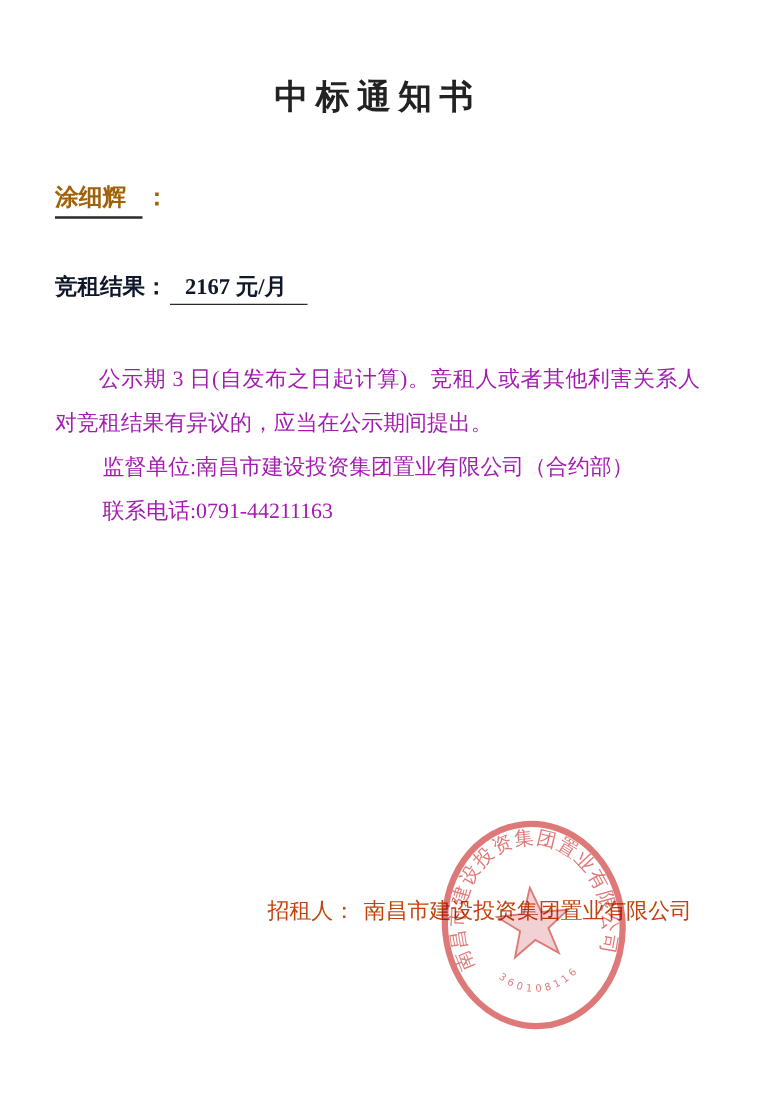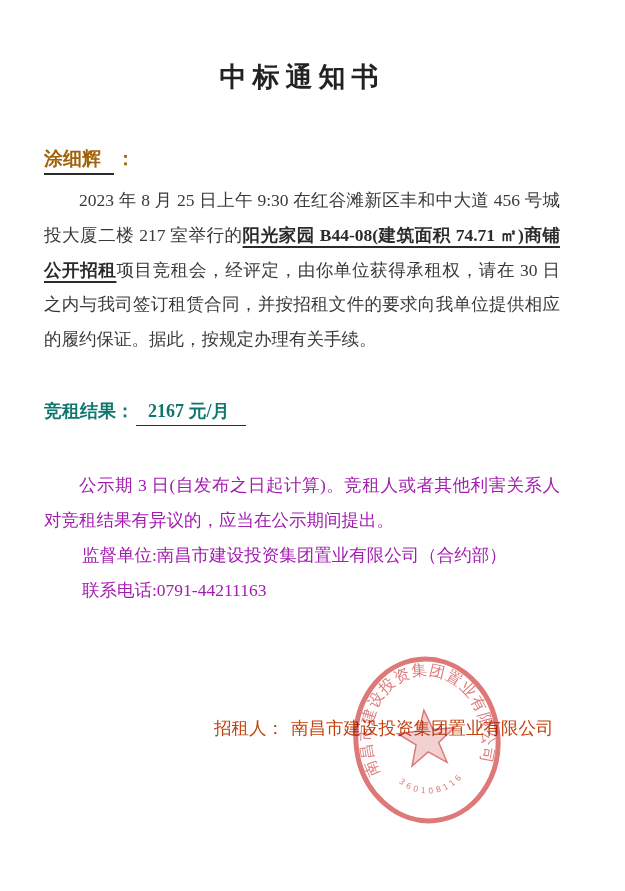--- a/index.html
+++ b/index.html
@@ -52,21 +52,21 @@
     color: #2b2b2b;
     text-decoration: underline;
     text-decoration-thickness: 1.5px;
     text-underline-offset: 5px;
   }
   .result-line {
     margin-top: 42px;
     font-size: 18px;
     font-weight: bold;
     line-height: 24px;
-    color: #0f766e;
+    color: #0f172a;
   }
   .result-line .value {
     display: inline-block;
     border-bottom: 1.5px solid #2b2b2b;
     padding: 0 16px 2px 12px;
     margin-left: 2px;
   }
   .notice {
     margin-top: 42px;
     font-size: 17.5px;
@@ -99,23 +99,20 @@
 <body>
 
 <div class="page">
 
   <div class="doc-title">中标通知书</div>
 
   <div class="addressee">
     <span class="name">涂细辉</span><span class="colon">：</span>
   </div>
 
-  <div class="para1">
-    <span>2023 年 8 月 25 日上午 9:30 在红谷滩新区丰和中大道 456 号城投大厦二楼 217 室举行的</span><span class="bold-ul">阳光家园 B44-08(建筑面积 74.71 ㎡)商铺公开招租</span><span>项目竞租会，经评定，由你单位获得承租权，请在 30 日之内与我司签订租赁合同，并按招租文件的要求向我单位提供相应的履约保证。据此，按规定办理有关手续。</span>
-  </div>
 
   <div class="result-line">
     <span>竞租结果：</span><span class="value">2167 元/月</span>
   </div>
 
   <div class="notice">
     <div class="p">公示期 3 日(自发布之日起计算)。竞租人或者其他利害关系人对竞租结果有异议的，应当在公示期间提出。</div>
     <div class="line">监督单位:南昌市建设投资集团置业有限公司（合约部）</div>
     <div class="line">联系电话:0791-44211163</div>
   </div>

